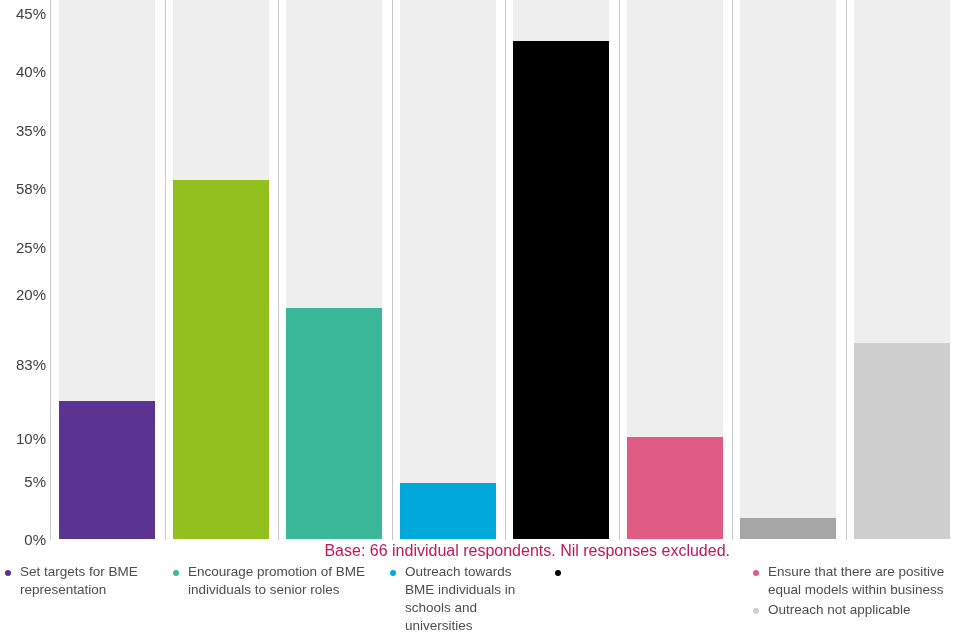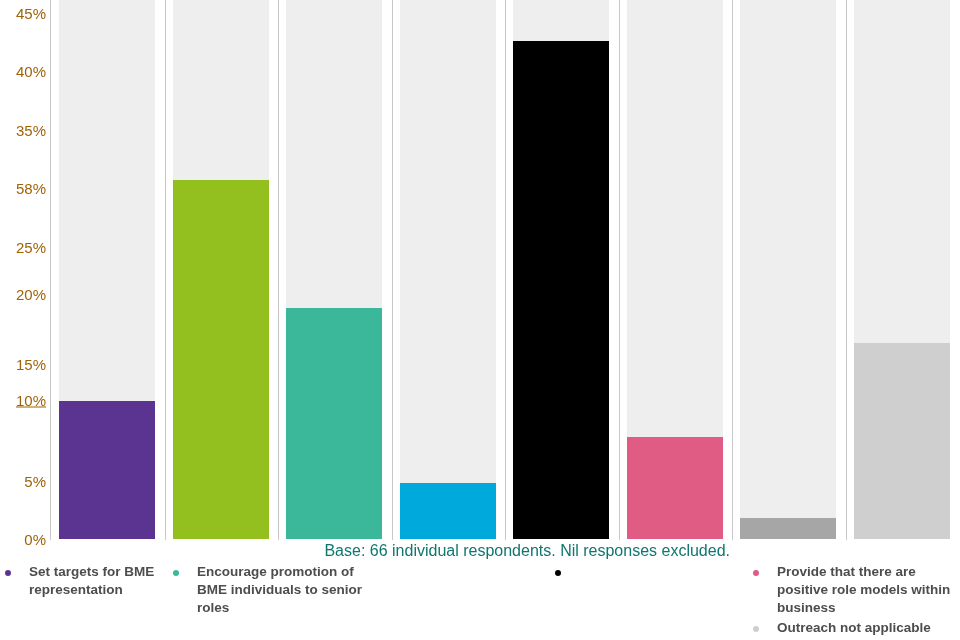--- a/index.html
+++ b/index.html
@@ -37,21 +37,21 @@
     left: 0;
     top: 0;
     width: 50px;
     height: 540px;
   }
   .y-tick-label {
     position: absolute;
     right: 4px;
     font-size: 15px;
     line-height: 15px;
-    color: #a16207;
+    color: #404040;
     text-align: right;
     white-space: nowrap;
     transform: translateY(-50%);
   }
 
   .axis-line {
     position: absolute;
     left: 50px;
     top: 0;
     width: 1px;
@@ -96,41 +96,40 @@
 
   
   .base-note {
     position: absolute;
     left: 0;
     top: 541px;
     width: 730px;
     text-align: right;
     font-size: 16px;
     line-height: 20px;
-    color: #0f766e;
+    color: #be185d;
     white-space: nowrap;
   }
 
   
   .legend {
     position: absolute;
     left: 0;
     top: 563px;
     width: 960px;
     height: 77px;
   }
   .legend-col {
     position: absolute;
     top: 0;
   }
   .legend-item {
     position: relative;
-    padding-left: 29px;
+    padding-left: 20px;
     margin-bottom: 2px;
-    font-weight: bold;
   }
   .legend-bullet {
     position: absolute;
     left: 5px;
     top: 7px;
     width: 6px;
     height: 6px;
     border-radius: 50%;
   }
   .legend-text {
@@ -147,22 +146,22 @@
 
   <div class="plot-area">
 
     <div class="y-axis">
         <div class="y-tick-label" style="top: 13px;">45%</div>
         <div class="y-tick-label" style="top: 71.4444px;">40%</div>
         <div class="y-tick-label" style="top: 129.889px;">35%</div>
         <div class="y-tick-label" style="top: 188.333px;">58%</div>
         <div class="y-tick-label" style="top: 246.778px; margin-left: 36px;">25%</div>
         <div class="y-tick-label" style="top: 294px;">20%</div>
-        <div class="y-tick-label" style="top: 363.667px;">15%</div>
-        <div class="y-tick-label" style="top: 400px; text-decoration: underline;">10%</div>
+        <div class="y-tick-label" style="top: 363.667px;">83%</div>
+        <div class="y-tick-label" style="top: 438px;">10%</div>
         <div class="y-tick-label" style="top: 480.556px;">5%</div>
         <div class="y-tick-label" style="top: 539px;">0%</div>
       </div>
     <div class="axis-line"></div>
 
     <div class="bars-region">
         <div class="bar-column" style="left: 7px; width: 96px;">
           <div class="col-track"></div>
           <div class="bar-fill" title="Set targets for BME representation: 11.8%" style="height: 138px; background: rgb(91, 51, 144);"></div>
         </div>
@@ -212,29 +211,35 @@
           <span class="legend-bullet" style="background: rgb(91, 51, 144);"></span>
           <span class="legend-text">Set targets for BME representation</span>
         </div>
       </div>
       <div class="legend-col" style="left: 168px; width: 205px;">
         <div class="legend-item">
           <span class="legend-bullet" style="background: rgb(59, 184, 154);"></span>
           <span class="legend-text">Encourage promotion of BME individuals to senior roles</span>
         </div>
       </div>
+      <div class="legend-col" style="left: 385px; width: 150px;">
+        <div class="legend-item">
+          <span class="legend-bullet" style="background: rgb(0, 169, 220);"></span>
+          <span class="legend-text">Outreach towards BME individuals in schools and universities</span>
+        </div>
+      </div>
       <div class="legend-col" style="left: 550px; width: 185px;">
         <div class="legend-item">
           <span class="legend-bullet" style="background: rgb(0, 0, 0);"></span>
         </div>
       </div>
       <div class="legend-col" style="left: 748px; width: 205px;">
         <div class="legend-item">
           <span class="legend-bullet" style="background: rgb(224, 92, 133);"></span>
-          <span class="legend-text">Provide that there are positive role models within business</span>
+          <span class="legend-text">Ensure that there are positive equal models within business</span>
         </div>
         <div class="legend-item">
           <span class="legend-bullet" style="background: rgb(207, 207, 207);"></span>
           <span class="legend-text">Outreach not applicable</span>
         </div>
       </div>
     </div>
 
 </div>
 

